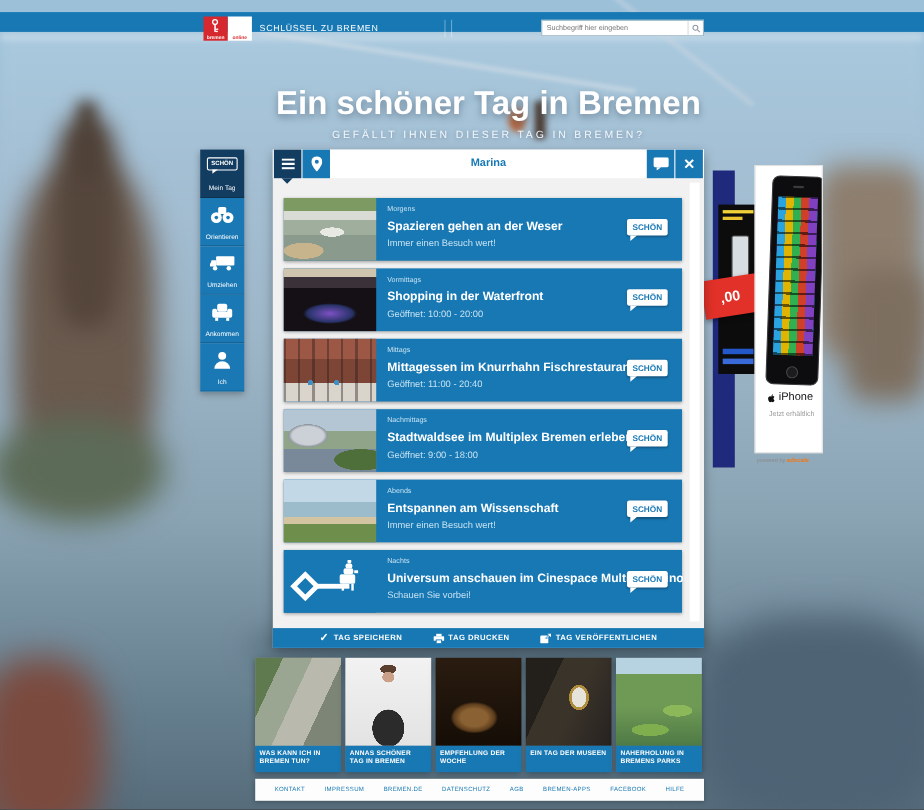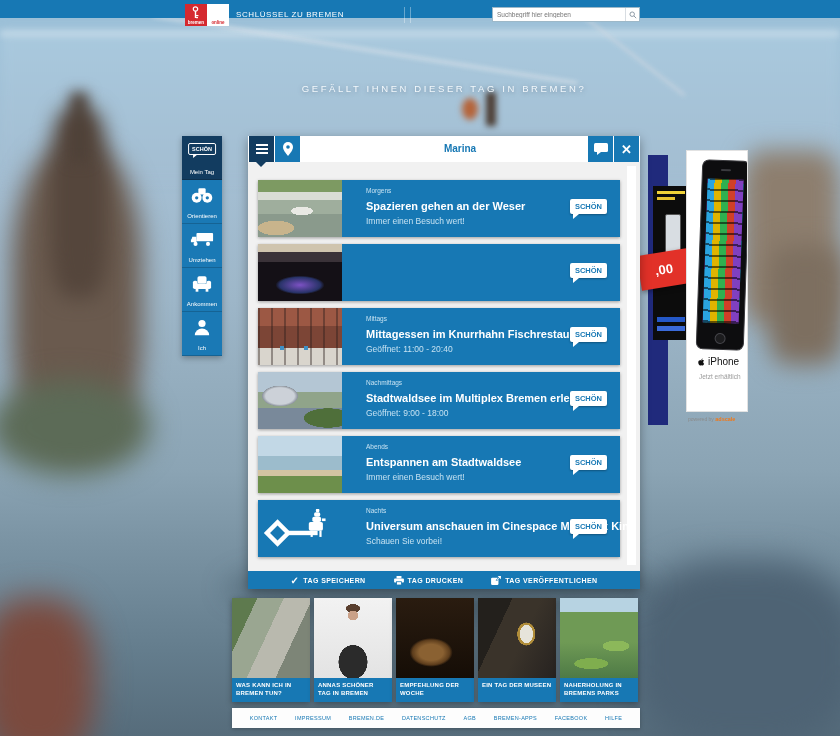--- a/index.html
+++ b/index.html
@@ -18,21 +18,21 @@
   .b-bldg2{left:768px;top:245px;width:75px;height:120px;background:#7d6f60;border-radius:25%;filter:blur(12px);}
   .b-rope1{left:150px;top:48px;width:430px;height:3px;background:rgba(215,224,232,.8);transform:rotate(9deg);filter:blur(2px);}
   .b-rope2{left:470px;top:20px;width:240px;height:3px;background:rgba(205,215,225,.7);transform:rotate(38deg);filter:blur(2px);}
   .b-buoy{left:462px;top:98px;width:16px;height:22px;background:#b5643a;border-radius:50%;filter:blur(3px);}
   .b-mast{left:486px;top:92px;width:10px;height:34px;background:#4a3a30;filter:blur(3px);}
   .b-red{left:-20px;top:598px;width:115px;height:165px;background:#7b4a3e;border-radius:40%;filter:blur(16px);}
   .b-dark{left:630px;top:560px;width:230px;height:190px;background:#4e6374;border-radius:40%;filter:blur(16px);}
   .b-shadow{left:225px;top:558px;width:430px;height:60px;background:rgba(40,60,75,.35);border-radius:50%;filter:blur(13px);}
   .b-haze{left:0;top:30px;right:0;height:7px;background:rgba(255,255,255,.3);filter:blur(3px);}
   
-  .topbar{position:absolute;left:0;top:0;width:840px;height:18px;background:#1778b4;z-index:30;}
+  .topbar{position:absolute;left:0;top:11px;width:840px;height:18px;background:#1778b4;z-index:30;}
   .logo{position:absolute;left:185px;top:4px;width:44px;height:22px;display:flex;}
   .logo-red{width:22px;height:22px;background:#d5292f;position:relative;color:#fff;}
   .logo-red svg{position:absolute;left:6px;top:2px;}
   .logo-red span{position:absolute;bottom:1px;left:0;width:100%;text-align:center;font-size:4.5px;font-weight:bold;}
   .logo-white{width:22px;height:22px;background:#fff;color:#d5292f;font-size:4.5px;font-weight:bold;display:flex;align-items:flex-end;justify-content:center;padding-bottom:1px;box-sizing:border-box;}
   .site-title{position:absolute;left:236px;top:0;height:30px;line-height:30px;color:#fff;font-size:8px;letter-spacing:.6px;}
   .tb-div{position:absolute;top:7px;width:1px;height:16px;background:rgba(255,255,255,.35);}
   .search{position:absolute;left:492px;top:7px;width:148px;height:15px;background:#fff;border:1px solid #9db8c8;box-sizing:border-box;display:flex;align-items:center;}
   .search input{flex:1;border:0;outline:0;font-size:6.5px;color:#444;padding:0 4px;font-family:"Liberation Sans",sans-serif;background:transparent;}
   .search .mag{width:13px;height:100%;border-left:1px solid #d8dde2;display:flex;align-items:center;justify-content:center;}
@@ -44,32 +44,32 @@
   .sidebar{position:absolute;left:182px;top:136px;width:40px;z-index:20;box-shadow:0 2px 6px rgba(0,0,0,.3);}
   .sb-item{position:relative;height:43px;background:#1a79b5;border-bottom:1px solid rgba(0,0,0,.18);cursor:pointer;}
   .sb-item.active{background:#123c60;}
   .sb-item .lbl{position:absolute;bottom:4px;left:0;width:100%;text-align:center;font-size:6px;color:#fff;}
   .sb-item .ico{position:absolute;top:7px;left:0;width:100%;display:flex;justify-content:center;}
   .schoen-mini{position:absolute;top:7px;left:50%;transform:translateX(-50%);border:1px solid #fff;border-radius:2px;color:#fff;font-size:5.5px;font-weight:bold;padding:2px 3px;white-space:nowrap;}
   .schoen-mini::after{content:"";position:absolute;left:4px;top:100%;border-top:4px solid #fff;border-right:5px solid transparent;}
   
   .panel{position:absolute;left:248px;top:136px;width:392px;height:453px;background:#f1f1f1;z-index:10;box-shadow:0 3px 10px rgba(0,0,0,.35);}
   .p-head{position:absolute;left:0;top:0;width:100%;height:26px;background:#fff;}
-  .p-title{position:absolute;left:16px;top:0;width:100%;height:26px;line-height:26px;text-align:center;color:#1778b4;font-size:10px;font-weight:600;}
+  .p-title{position:absolute;left:0;top:0;width:100%;height:26px;line-height:26px;text-align:center;color:#1778b4;font-size:10px;font-weight:600;}
   .p-btn{position:absolute;top:0;width:25px;height:26px;display:flex;align-items:center;justify-content:center;cursor:pointer;}
   .p-btn.menu{left:1px;background:#123c60;}
   .p-btn.menu::after{content:"";position:absolute;top:100%;left:7px;border:5px solid transparent;border-top-color:#123c60;}
   .p-btn.pin{left:27px;background:#1778b4;}
   .p-btn.bubble{right:27px;background:#1778b4;}
   .p-btn.close{right:1px;background:#1778b4;color:#fff;font-size:13px;font-weight:bold;}
   .p-scroll{position:absolute;right:4px;top:30px;height:399px;width:9px;background:#ffffff;}
   .rows{position:absolute;left:10px;top:44px;width:362px;}
   .row{position:relative;height:57px;margin-bottom:7px;background:#1778b4;box-shadow:0 1px 3px rgba(0,0,0,.35);cursor:pointer;}
   .thumb{position:absolute;left:0;top:0;width:84px;height:57px;overflow:hidden;}
-  .row-content{position:absolute;left:84px;top:0;right:0;bottom:0;padding-left:24px;color:#fff;}
+  .row-content{position:absolute;left:84px;top:0;right:0;bottom:0;padding-left:10px;color:#fff;}
   .row-time{position:absolute;top:7px;font-size:6.5px;color:#c6e2f2;}
   .row-title{position:absolute;top:20px;font-size:11px;font-weight:600;white-space:nowrap;}
   .row-title b{font-weight:800;}
   .row-sub{position:absolute;top:36px;font-size:8.5px;color:#c6e2f2;}
   .schoen-badge{position:absolute;right:13px;top:19px;background:#fff;color:#1778b4;font-size:7.5px;font-weight:bold;padding:3px 5px;border-radius:2px;box-shadow:0 1px 2px rgba(0,0,0,.3);cursor:pointer;}
   .schoen-badge::after{content:"";position:absolute;left:3px;top:100%;border-top:5px solid #fff;border-right:6px solid transparent;}
   .thumb-weser{background:radial-gradient(ellipse 30px 12px at 18px 48px,#c8b48c 0 60%,transparent 61%),radial-gradient(ellipse 18px 7px at 44px 31px,#e9e9e4 0 60%,transparent 61%),linear-gradient(180deg,#7d9a62 0 12px,#d9dcd4 12px 20px,#9fae9d 20px 34px,#8a9a8c 34px 57px);}
   .thumb-waterfront{background:radial-gradient(ellipse 34px 13px at 50% 72%,rgba(130,85,205,.95),rgba(60,85,185,.5) 60%,transparent 72%),linear-gradient(180deg,#cfc4ae 0 8px,#3a3238 8px 18px,#141016 18px 100%);}
   .thumb-knurrhahn{background:radial-gradient(circle 4px at 24px 40px,#3f8fc4 0 60%,transparent 61%),radial-gradient(circle 4px at 48px 40px,#3f8fc4 0 60%,transparent 61%),repeating-linear-gradient(90deg,rgba(40,28,26,.4) 0 2px,transparent 2px 13px),linear-gradient(180deg,#9c5844 0 18px,#7c4536 18px 40px,#d9d5cd 40px 57px);}
   .thumb-universum{background:radial-gradient(ellipse 26px 15px at 22px 24px,#ccd1d8 0 55%,#8e959e 68%,transparent 70%),radial-gradient(ellipse 40px 16px at 70px 46px,#4f6f3a 0 60%,transparent 61%),linear-gradient(180deg,#b4c6d4 0 20px,#90a48a 20px 36px,#79899a 36px 57px);}
@@ -155,20 +155,21 @@
       <span class="mag">
         <svg width="8" height="8" viewBox="0 0 10 10">
             <circle cx="4" cy="4" r="2.8" fill="none" stroke="#8a97a2" stroke-width="1.2"></circle>
             <line x1="6.2" y1="6.2" x2="9" y2="9" stroke="#8a97a2" stroke-width="1.2"></line>
           </svg>
       </span>
     </div>
   </header>
 
   <div class="hero">
+    <h1>Ein schöner Tag in Bremen</h1>
     <div class="sub">GEFÄLLT IHNEN DIESER TAG IN BREMEN?</div>
   </div>
 
   <nav class="sidebar">
     <div class="sb-item active">
       <div class="schoen-mini">SCHÖN</div>
       <div class="lbl">Mein Tag</div>
     </div>
     <div class="sb-item">
       <span class="ico">
@@ -253,20 +254,25 @@
         <div class="row-content">
           <div class="row-time">Morgens</div>
           <div class="row-title"><span>Spazieren gehen an der Weser</span><b></b><span></span></div>
           <div class="row-sub">Immer einen Besuch wert!</div>
         </div>
         <div class="schoen-badge">SCHÖN</div>
       </div>
 
       <div class="row">
         <div class="thumb thumb-waterfront"></div>
+        <div class="row-content">
+          <div class="row-time">Vormittags</div>
+          <div class="row-title"><span>Shopping in der Waterfront</span><b></b><span></span></div>
+          <div class="row-sub">Geöffnet: 10:00 - 20:00</div>
+        </div>
         <div class="schoen-badge">SCHÖN</div>
       </div>
 
       <div class="row">
         <div class="thumb thumb-knurrhahn"></div>
         <div class="row-content">
           <div class="row-time">Mittags</div>
           <div class="row-title"><span>Mittagessen im </span><b>Knurrhahn Fischrestaurant</b><span></span></div>
           <div class="row-sub">Geöffnet: 11:00 - 20:40</div>
         </div>
@@ -280,21 +286,21 @@
           <div class="row-title"><span>Stadtwaldsee im </span><b>Multiplex Bremen</b><span> erleben</span></div>
           <div class="row-sub">Geöffnet: 9:00 - 18:00</div>
         </div>
         <div class="schoen-badge">SCHÖN</div>
       </div>
 
       <div class="row">
         <div class="thumb thumb-see"></div>
         <div class="row-content">
           <div class="row-time">Abends</div>
-          <div class="row-title"><span>Entspannen am Stadtwaldsee</span><b></b><span></span></div>
+          <div class="row-title"><span>Entspannen am Wissenschaft</span><b></b><span></span></div>
           <div class="row-sub">Immer einen Besuch wert!</div>
         </div>
         <div class="schoen-badge">SCHÖN</div>
       </div>
 
       <div class="row">
         <div class="thumb thumb-key">
           <svg width="74" height="40" viewBox="0 0 84 44" fill="#fff">
             <rect x="8" y="18" width="17" height="17" fill="none" stroke="#fff" stroke-width="5" transform="rotate(45 16.5 26.5)"></rect>
             <rect x="26" y="24" width="36" height="5"></rect>

